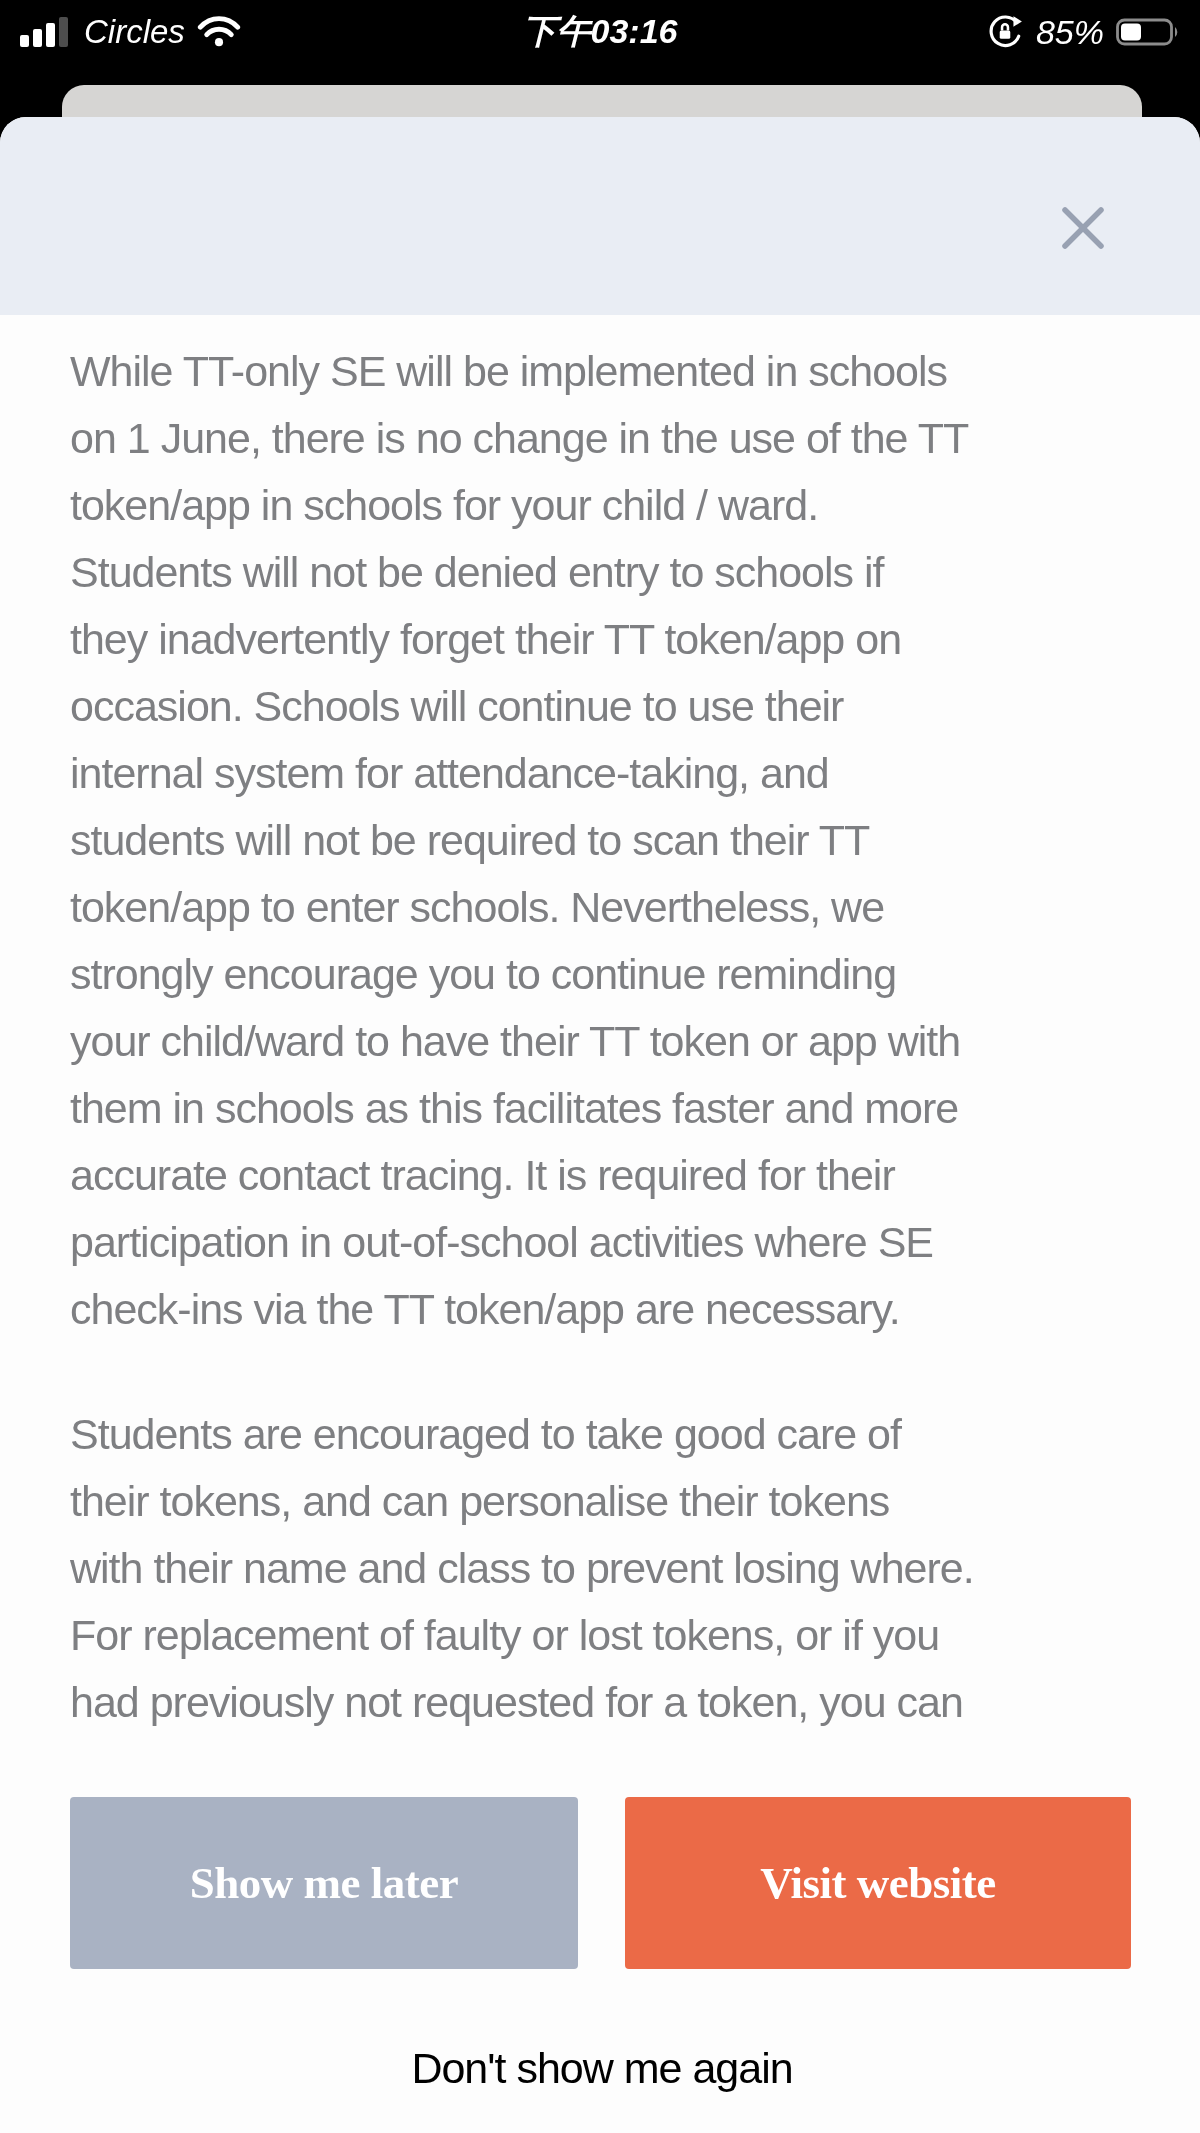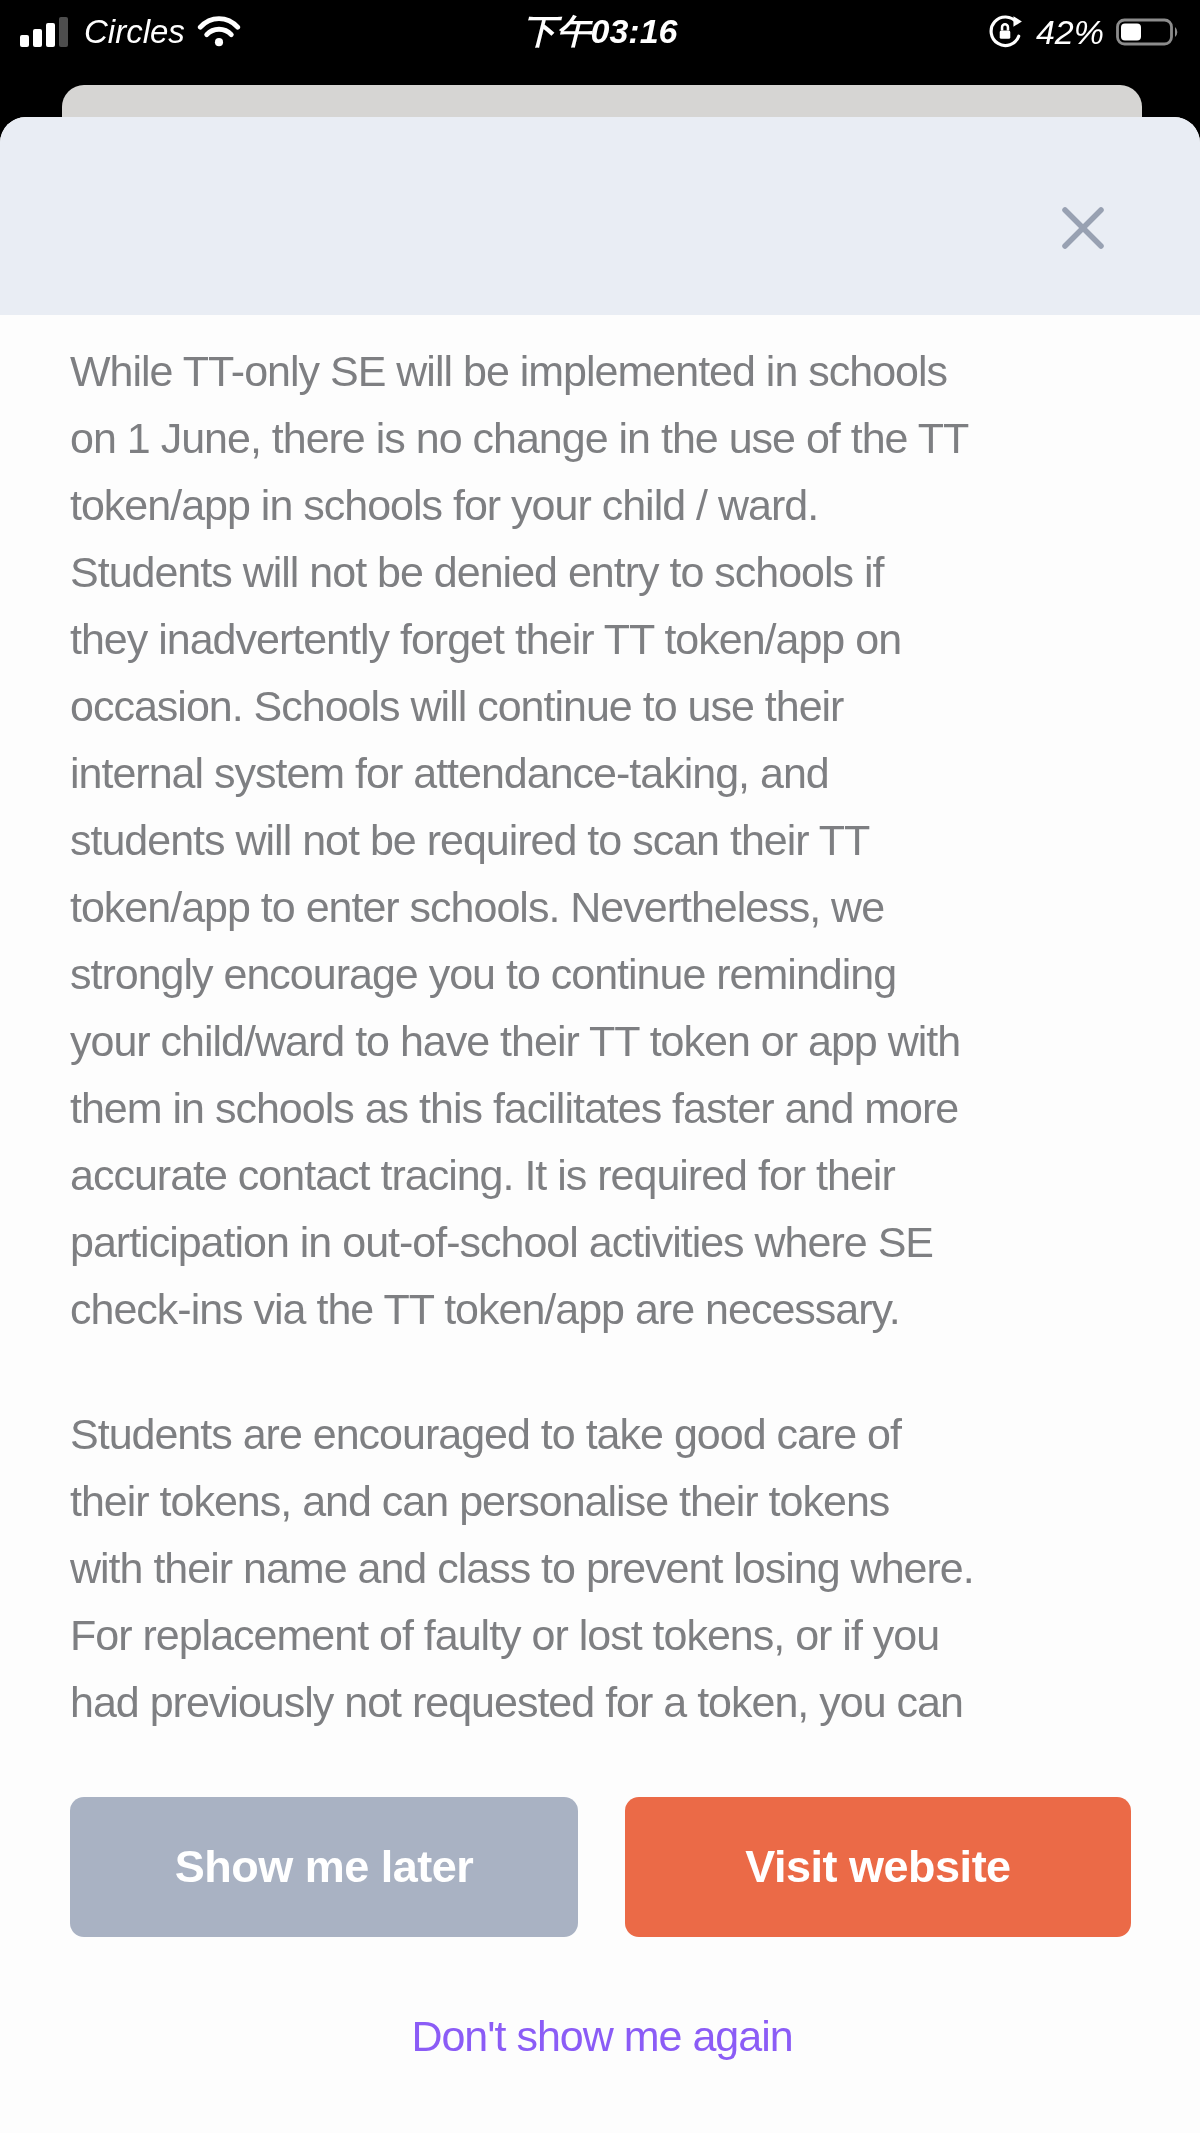--- a/index.html
+++ b/index.html
@@ -37,29 +37,29 @@
     background:transparent;border:none;padding:0;cursor:pointer;
   }
   .sheet-body{padding:23px 66px 0 70px;}
   .para{
     margin:0;font-size:43px;line-height:67px;color:#7e7f82;
     letter-spacing:-1px;white-space:pre-line;
   }
   .para + .para{margin-top:58px;}
   .btn-row{margin-top:61px;display:flex;gap:47px;}
   .btn{
-    height:140px;border:none;border-radius:14px;cursor:pointer;
-    font-family:Liberation Sans, sans-serif;
+    height:172px;border:none;border-radius:4px;cursor:pointer;
+    font-family:Liberation Serif, serif;
     font-size:45px;font-weight:bold;color:#ffffff;letter-spacing:-0.5px;
   }
   .btn-secondary{width:508px;background:#a9b2c3;}
   .btn-primary{width:506px;background:#eb6a47;}
   .dismiss{
     margin-top:75px;text-align:center;font-size:43px;letter-spacing:-1px;
-    color:#8b5cf6;cursor:pointer;
+    color:#000000;cursor:pointer;
   }
 </style>
 </head>
 <body>
 
 <div class="screen">
 
   <div class="statusbar">
     <div class="sb-left">
       <svg width="52" height="30" viewBox="0 0 52 30">
@@ -78,21 +78,21 @@
 
     <span class="sb-time">下午03:16</span>
 
     <div class="sb-right">
       <svg width="38" height="38" viewBox="0 0 36 36">
         <path d="M31 22 A 13.5 13.5 0 1 1 29 9" fill="none" stroke="#fff" stroke-width="3" stroke-linecap="round"></path>
         <path d="M26 3 L 34 8 L 26 13 Z" fill="#fff"></path>
         <rect x="13" y="16.5" width="10" height="8" rx="1.6" fill="#fff"></rect>
         <path d="M15.2 16.5 v-3 a 2.8 2.8 0 0 1 5.6 0 v3" fill="none" stroke="#fff" stroke-width="2.4"></path>
       </svg>
-      <span class="sb-pct">42%</span>
+      <span class="sb-pct">85%</span>
       <svg width="66" height="32" viewBox="0 0 66 32">
         <rect x="1.5" y="4" width="54" height="24" rx="7" fill="none" stroke="rgba(255,255,255,0.55)" stroke-width="2.8"></rect>
         <rect id="batt-fill-rect" x="5" y="7.5" width="20" height="17" rx="4" fill="#fff"></rect>
         <path d="M59 11 a 6.5 6.5 0 0 1 0 10 Z" fill="rgba(255,255,255,0.55)"></path>
       </svg>
     </div>
   </div>
 
   <div class="card-behind"></div>
 

